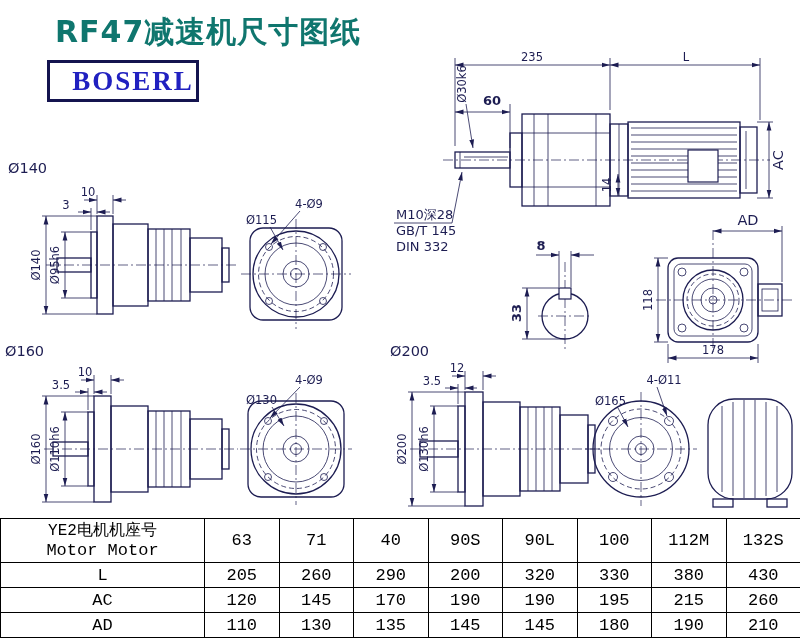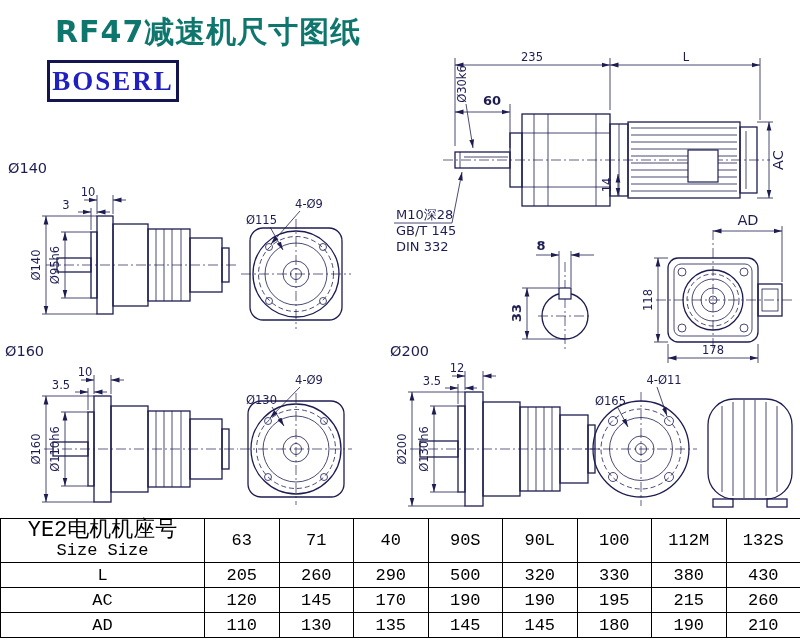--- a/index.html
+++ b/index.html
@@ -5,40 +5,40 @@
   html,body { margin:0; padding:0; background:#fff; }
   .page { position:relative; width:800px; height:641px; background:#fff; overflow:hidden;
           font-family:"DejaVu Sans", sans-serif; }
 
   .title { position:absolute; left:55px; top:12px; font-size:30px; font-weight:bold;
            color:#0f766e; letter-spacing:1px; font-family:"DejaVu Sans", sans-serif; }
 
   .logo { position:absolute; left:47px; top:60px; width:126px; height:36px;
           border:3px solid #14144f; color:#2020c0; font-family:"Liberation Serif", serif;
           font-weight:bold; font-size:27px; text-align:center; line-height:36px;
-          letter-spacing:2px; background:#fff; }
+          letter-spacing:2px; background:#fff;padding-left:20px; }
 
   svg.draw { position:absolute; left:0; top:0; }
   svg.draw .ln { stroke:#1d1d52; stroke-width:1.3; fill:none; }
   svg.draw .tn { stroke:#1d1d52; stroke-width:0.8; fill:none; }
   svg.draw .cl { stroke:#1d1d52; stroke-width:0.7; fill:none; stroke-dasharray:10 3 2 3; }
   svg.draw .bc { stroke:#1d1d52; stroke-width:0.8; fill:none; stroke-dasharray:5 3; }
   svg.draw .wf { fill:#fff; stroke:#1d1d52; stroke-width:1.2; }
   svg.draw text { fill:#1d1d52; font-family:"DejaVu Sans", sans-serif; font-size:11.5px; }
   svg.draw text.big { font-size:13px; font-weight:bold; }
   svg.draw text.lbl { font-size:14.5px; }
   svg.draw text.mid { text-anchor:middle; }
 
   table.dims { position:absolute; left:0; top:518px; width:800px; border-collapse:collapse;
                table-layout:fixed; color:#000; font-family:"Liberation Mono", monospace; }
   table.dims th, table.dims td { border:1px solid #000; text-align:center; vertical-align:middle;
                padding:0; font-weight:normal; font-size:17px; background:#fff; }
   table.dims tr.hdr { height:44px; }
   table.dims tr.data { height:25px; }
-  table.dims .cn { font-size:22px; line-height:20px; }
+  table.dims .cn { font-size:16px; line-height:20px; }
   table.dims .en { font-size:17px; line-height:20px; }
 </style>
 </head>
 <body>
 
 <div class="page">
 
   <div class="title">RF47减速机尺寸图纸</div>
   <div class="logo">BOSERL</div>
 
@@ -357,37 +357,37 @@
         <col style="width:74.5px">
       <col style="width:74.5px">
         <col style="width:74.5px">
         <col style="width:74.5px">
         <col style="width:74.5px">
     </colgroup>
     <tbody>
         <tr class="hdr">
       <th>
         <div class="cn">YE2电机机座号</div>
-        <div class="en">Size Size</div>
+        <div class="en">Motor Motor</div>
       </th>
       <th>63</th>
       <th>71</th>
       <th>40</th>
       <th>90S</th>
       <th>90L</th>
       <th>100</th>
       <th>112M</th>
       <th>132S</th>
     </tr>
     <tr class="data">
       <td>L</td>
       <td>205</td>
       <td>260</td>
       <td>290</td>
-      <td>500</td>
+      <td>200</td>
       <td>320</td>
       <td>330</td>
       <td>380</td>
       <td>430</td>
     </tr>
     <tr class="data">
       <td>AC</td>
       <td>120</td>
       <td>145</td>
       <td>170</td>

